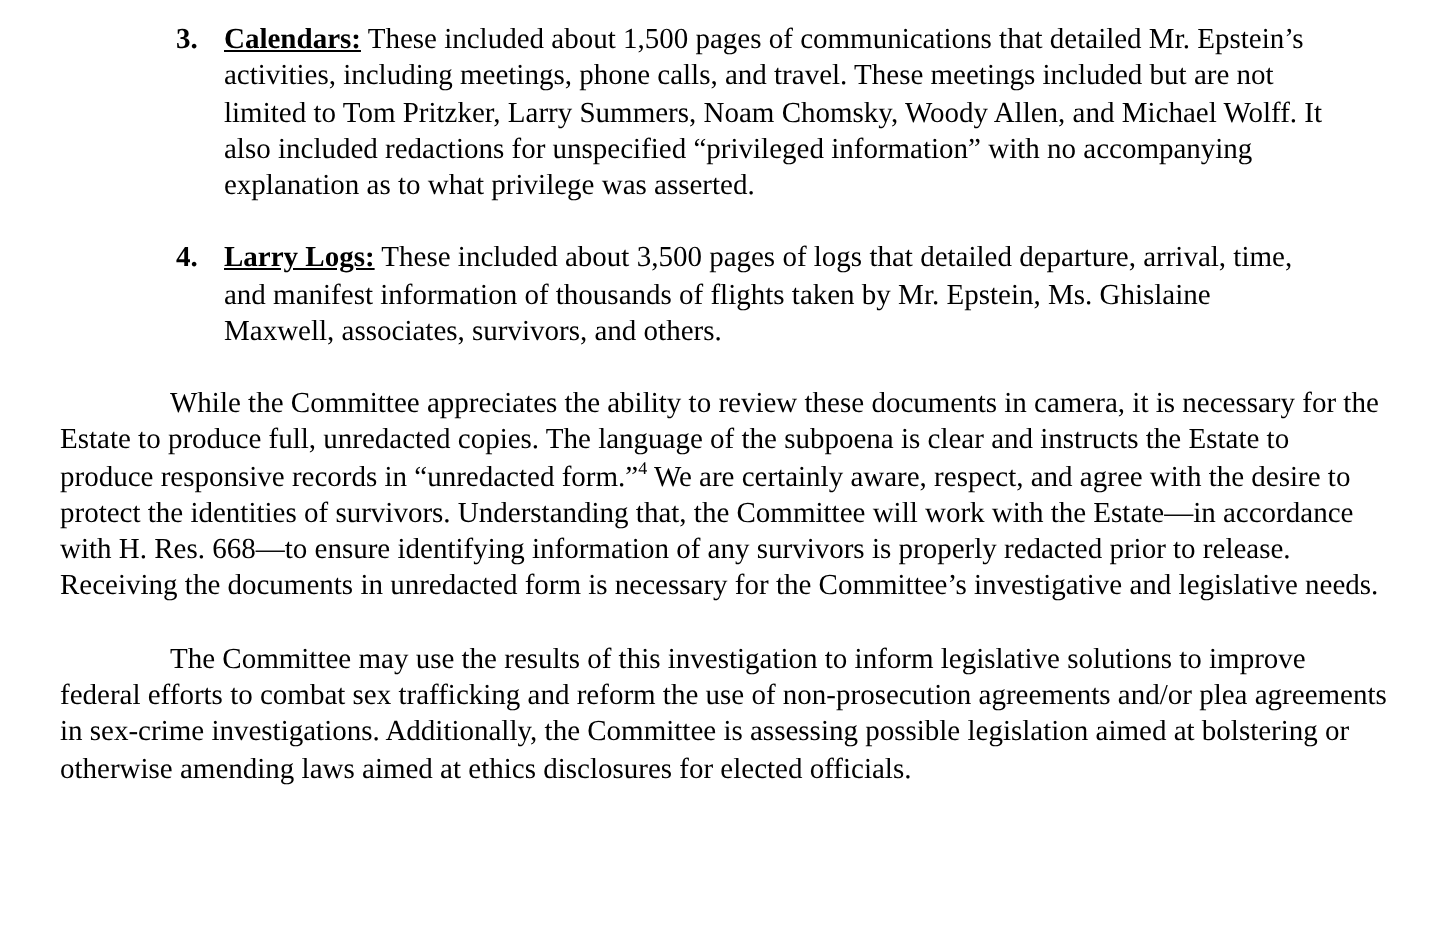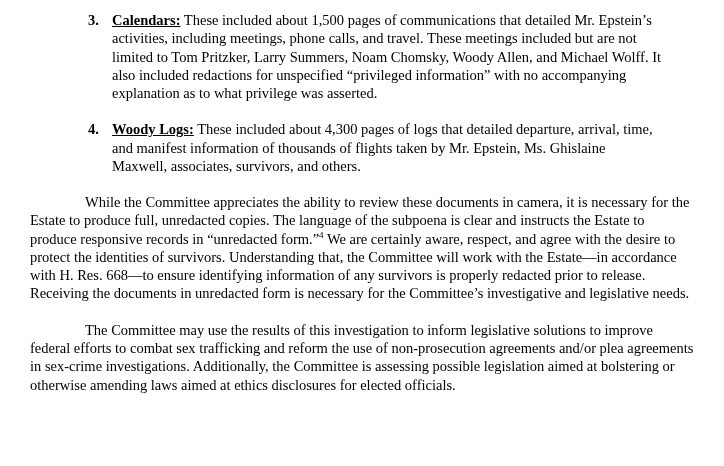--- a/index.html
+++ b/index.html
@@ -60,21 +60,21 @@
 
   <div class="numbered-list">
 
     <div class="list-item">
       <span class="item-number">3.</span>
       <div class="item-body"><span class="item-label">Calendars:</span><span> These included about 1,500 pages of communications that detailed Mr. Epstein’s activities, including meetings, phone calls, and travel. These meetings included but are not limited to Tom Pritzker, Larry Summers, Noam Chomsky, Woody Allen, and Michael Wolff. It also included redactions for unspecified “privileged information” with no accompanying explanation as to what privilege was asserted.</span></div>
     </div>
 
     <div class="list-item">
       <span class="item-number">4.</span>
-      <div class="item-body"><span class="item-label">Woody Logs:</span><span> These included about 4,300 pages of logs that detailed departure, arrival, time, and manifest information of thousands of flights taken by Mr. Epstein, Ms. Ghislaine Maxwell, associates, survivors, and others.</span></div>
+      <div class="item-body"><span class="item-label">Larry Logs:</span><span> These included about 3,500 pages of logs that detailed departure, arrival, time, and manifest information of thousands of flights taken by Mr. Epstein, Ms. Ghislaine Maxwell, associates, survivors, and others.</span></div>
     </div>
 
   </div>
 
   <p class="body-paragraph"><span>While the Committee appreciates the ability to review these documents </span><span class="italic-phrase">in camera</span><span>, it is necessary for the Estate to produce full, unredacted copies. The language of the subpoena is clear and instructs the Estate to produce responsive records in “unredacted form.”</span><sup class="footnote-ref">4</sup><span> We are certainly aware, respect, and agree with the desire to protect the identities of survivors. Understanding that, the Committee will work with the Estate—in accordance with H. Res. 668—to ensure identifying information of any survivors is properly redacted prior to release. Receiving the documents in unredacted form is necessary for the Committee’s investigative and legislative needs.</span></p>
 
   <p class="body-paragraph">The Committee may use the results of this investigation to inform legislative solutions to improve federal efforts to combat sex trafficking and reform the use of non-prosecution agreements and/or plea agreements in sex-crime investigations. Additionally, the Committee is assessing possible legislation aimed at bolstering or otherwise amending laws aimed at ethics disclosures for elected officials.</p>
 
 </div>
 

